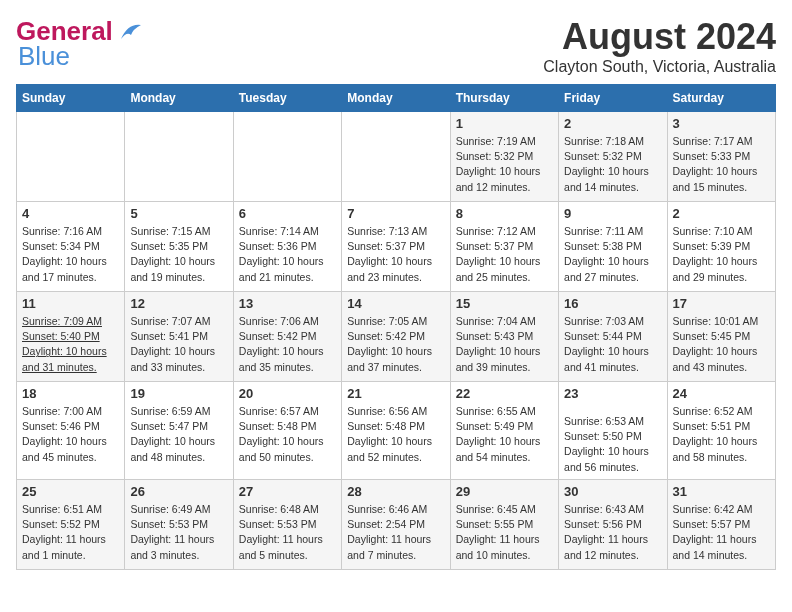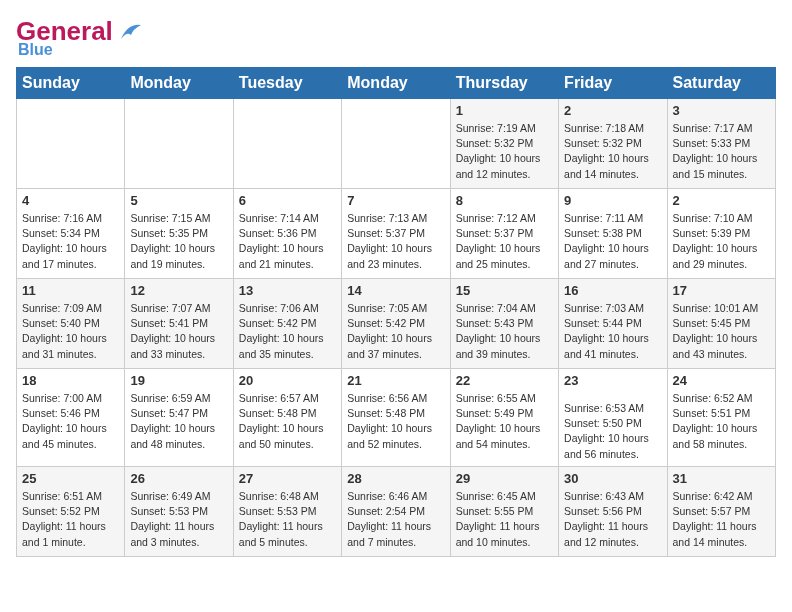--- a/index.html
+++ b/index.html
@@ -36,21 +36,21 @@
     table {
       width: 100%;
       border-collapse: collapse;
       font-size: 11px;
     }
     thead tr th {
       background: #2c6fad;
       color: #fff;
       text-align: left;
       padding: 6px 5px;
-      font-size: 16px;
+      font-size: 12px;
       font-weight: bold;
       border: 1px solid #2c6fad;
     }
     tbody tr td {
       vertical-align: top;
       border: 1px solid #ccc;
       padding: 4px 5px;
       height: 90px;
       width: 14.28%;
     }
@@ -80,21 +80,25 @@
 <body>
 
 <div class="header">
   <div class="logo">
     <div style="display:flex;align-items:center;">
       <span style="font-size:26px;font-weight:bold;color:#be185d;">General</span>
       <svg width="30" height="22" viewBox="0 0 30 22">
         <path d="M8,18 Q15,2 28,4 Q20,8 18,14 Q14,10 8,18Z" fill="#4a90d9"></path>
       </svg>
     </div>
-    <span style="font-size:16px;font-weight:bold;color:#4a90d9;margin-top:-6px;padding-left:2px;">Blue</span>
+    <span style="font-size:26px;font-weight:normal;color:#4a90d9;margin-top:-6px;padding-left:2px;">Blue</span>
+  </div>
+  <div class="title-block">
+    <div class="month-title">August 2024</div>
+    <div class="location">Clayton South, Victoria, Australia</div>
   </div>
 </div>
 
 <table>
   <thead>
     <tr>
     <th>Sunday</th>
         <th>Monday</th>
         <th>Tuesday</th>
         <th>Monday</th>
@@ -178,21 +182,21 @@
           <span class="day-number">2</span>
           <div class="day-info" style="white-space: pre-line;">Sunrise: 7:10 AM
 Sunset: 5:39 PM
 Daylight: 10 hours
 and 29 minutes.</div>
         </td>
       </tr>
       <tr>
         <td>
           <span class="day-number">11</span>
-          <div class="day-info" style="white-space: pre-line;">Sunrise: 7:09 AM
+          <div class="day-info" style="white-space: pre-line; text-decoration: underline;">Sunrise: 7:09 AM
 Sunset: 5:40 PM
 Daylight: 10 hours
 and 31 minutes.</div>
         </td>
         <td>
           <span class="day-number">12</span>
           <div class="day-info" style="white-space: pre-line;">Sunrise: 7:07 AM
 Sunset: 5:41 PM
 Daylight: 10 hours
 and 33 minutes.</div>

